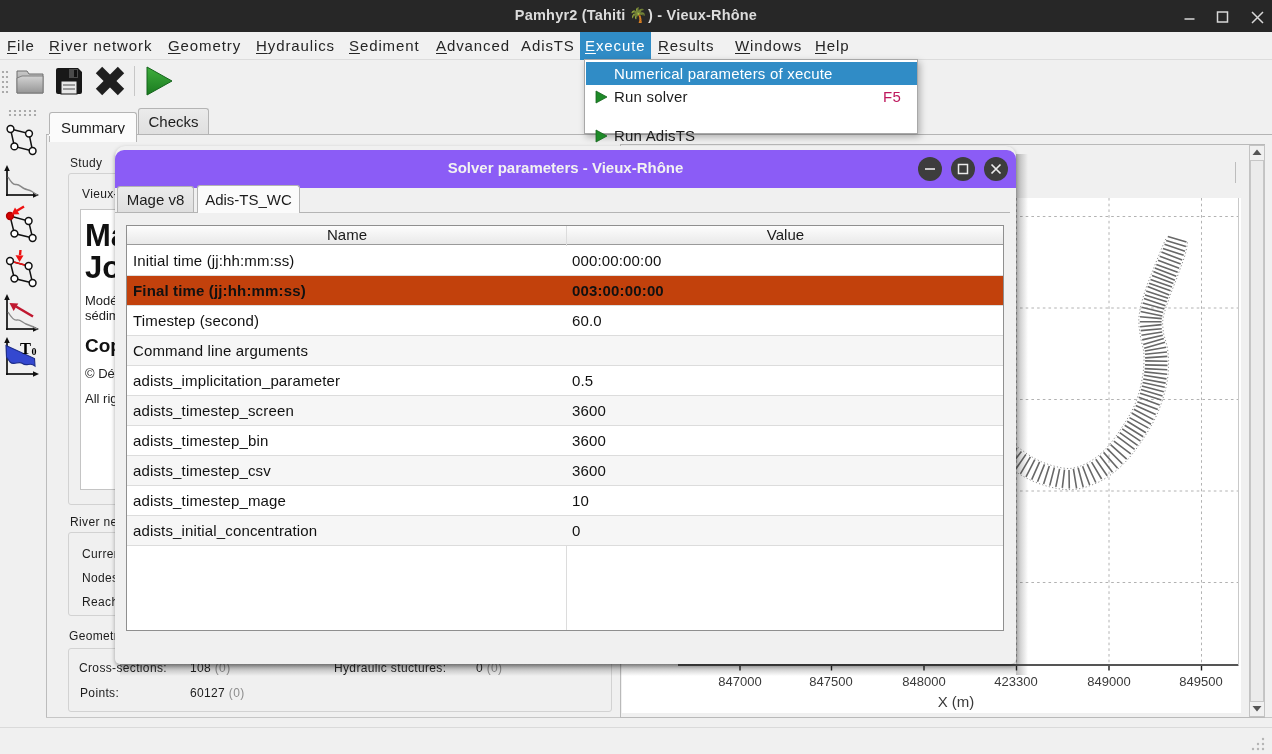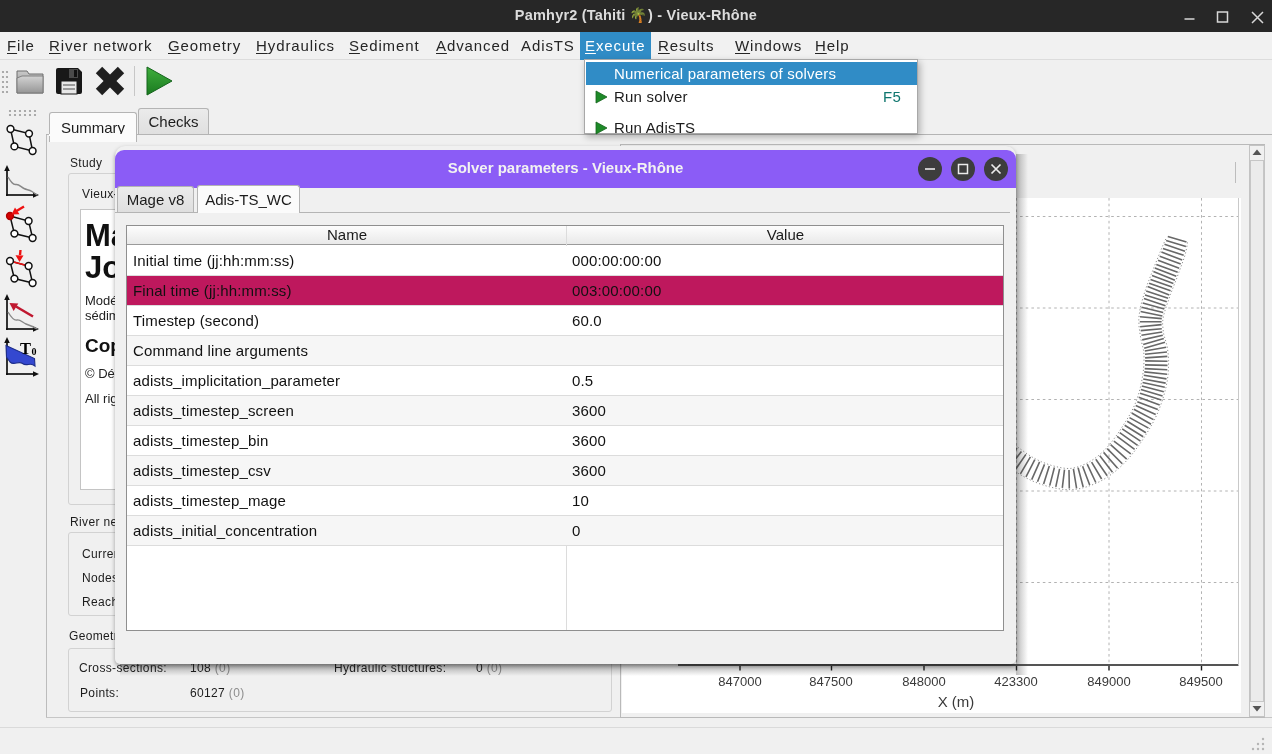--- a/index.html
+++ b/index.html
@@ -297,30 +297,30 @@
     <circle cx="7" cy="7" r="1.2"></circle>
       <circle cx="12" cy="7" r="1.2"></circle>
     <circle cx="2" cy="12" r="1.2"></circle>
       <circle cx="7" cy="12" r="1.2"></circle>
       <circle cx="12" cy="12" r="1.2"></circle>
   </g>
 </svg>
 
 <div id="ddmenu">
   <div class="ditem" style="top:2px; background:#308cc6;">
-      <span class="dtext" style="color:#fff;">Numerical parameters of solvers</span>
+      <span class="dtext" style="color:#fff;">Numerical parameters of xecute</span>
     </div>
   <div class="ditem" style="top:25px;">
     <svg class="abs" style="left:9px;top:5px" width="14" height="14">
         <path d="M1 1 L1 13 L12 7 Z" fill="#1d8a28" stroke="#14631c" stroke-width="0.8"></path>
       </svg>
     <span class="dtext">Run solver</span>
-    <span class="abs" style="right:16px; top:3px; color:#0f766e;">F5</span>
-  </div>
-  <div class="ditem" style="top:56px;text-align:right;">
+    <span class="abs" style="right:16px; top:3px; color:#be185d;">F5</span>
+  </div>
+  <div class="ditem" style="top:64px;text-align:right;">
     <svg class="abs" style="left:9px;top:5px" width="14" height="14">
         <path d="M1 1 L1 13 L12 7 Z" fill="#1d8a28" stroke="#14631c" stroke-width="0.8"></path>
       </svg>
     <span class="dtext">Run AdisTS</span>
   </div>
 </div>
 
 <div class="abs" style="left:1016px; top:154px; width:12px; height:521px; background:linear-gradient(90deg, rgba(40,40,40,0.32), rgba(40,40,40,0.0)); z-index:49;"></div>
 <div class="abs" style="left:120px; top:664px; width:896px; height:12px; background:linear-gradient(rgba(40,40,40,0.38), rgba(40,40,40,0.0)); z-index:49;"></div>
 <div id="dialog">
@@ -343,21 +343,21 @@
   <div id="dtable">
     <div class="hdr">
       <span class="abs" style="left:0; width:440px; text-align:center; top:0px;">Name</span>
       <span class="abs" style="left:440px; width:437px; text-align:center; top:0px;">Value</span>
     </div>
     <div class="vline"></div>
     <div class="row" style="top:20px; background:#fff;">
         <span class="c1">Initial time (jj:hh:mm:ss)</span>
         <span class="c2">000:00:00:00</span>
       </div>
-    <div class="row" style="top:50px; background:#be185d;">
+    <div class="row" style="top:50px; background:#c2410c;font-weight:bold;">
         <span class="c1">Final time (jj:hh:mm:ss)</span>
         <span class="c2">003:00:00:00</span>
       </div>
     <div class="row" style="top:80px; background:#fff;">
         <span class="c1">Timestep (second)</span>
         <span class="c2">60.0</span>
       </div>
     <div class="row" style="top:110px; background:#f6f6f6;">
         <span class="c1">Command line arguments</span>
       </div>

